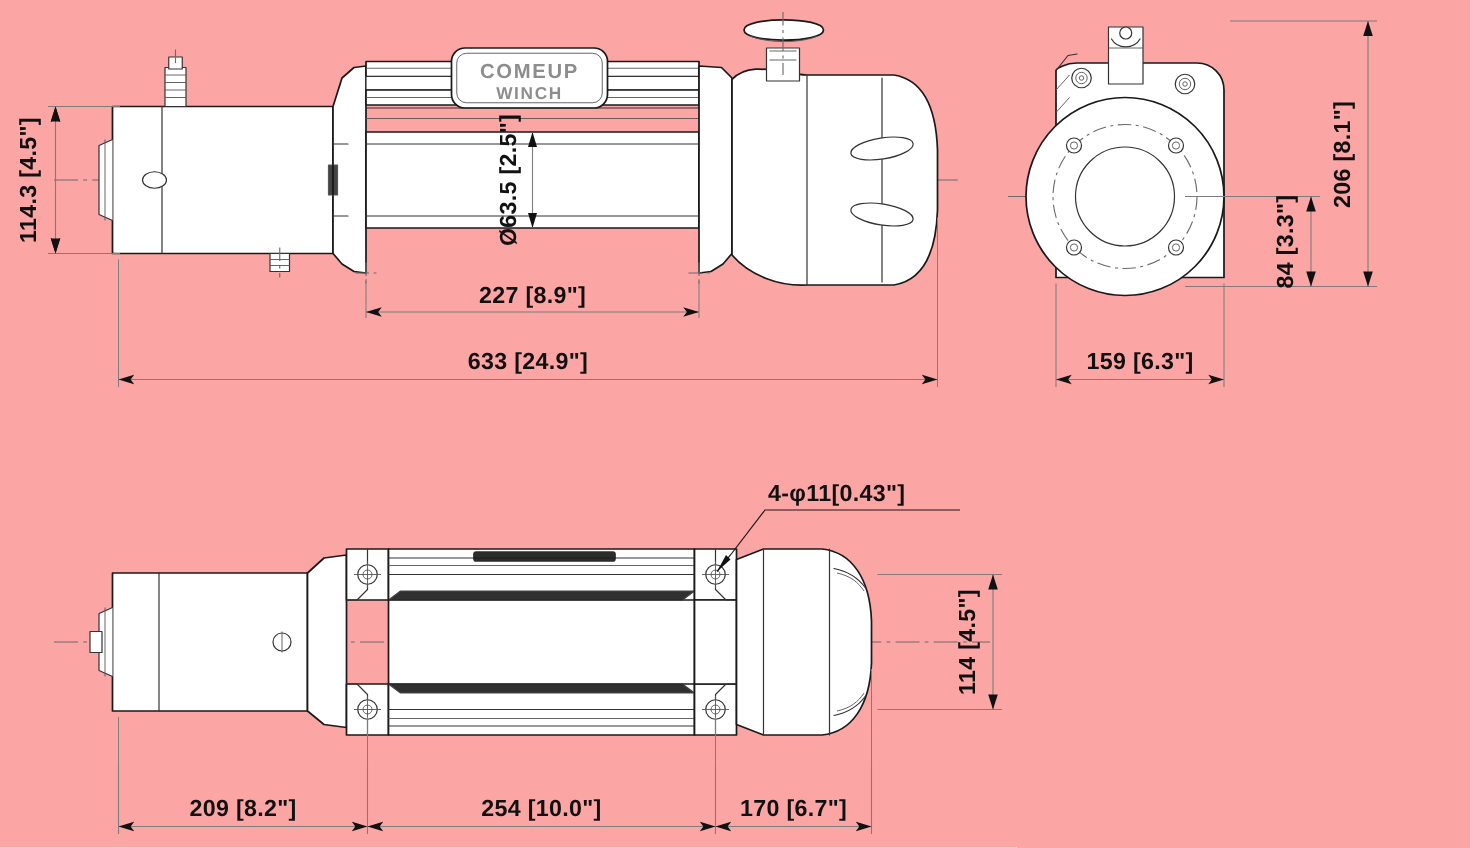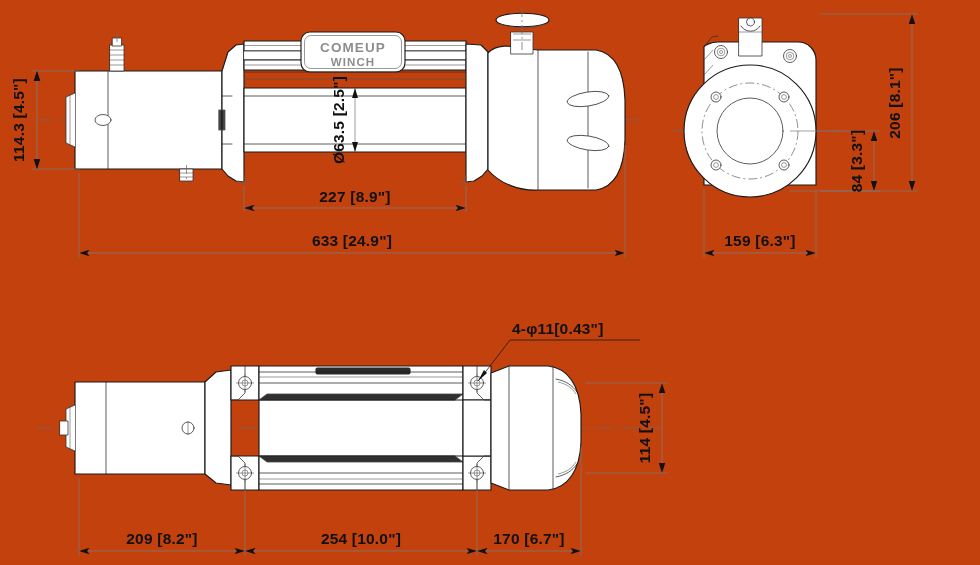--- a/index.html
+++ b/index.html
@@ -7,21 +7,21 @@
     padding: 0;
     background: #ffffff;
   }
   body {
     font-family: "Liberation Sans", sans-serif;
   }
   #sheet {
     position: relative;
     width: 980px;
     height: 565px;
-    background: #c2410c;
+    background: #fca5a5;
     overflow: hidden;
   }
   #sheet svg {
     display: block;
     width: 980px;
     height: 565px;
   }
   .obj      { fill: none; stroke: #1a1a1a; stroke-width: 1.15; stroke-linejoin: round; stroke-linecap: round; }
   .obj-thin { fill: none; stroke: #333333; stroke-width: 0.8; stroke-linejoin: round; stroke-linecap: round; }
   .obj-fine { fill: none; stroke: #555555; stroke-width: 0.6; }

